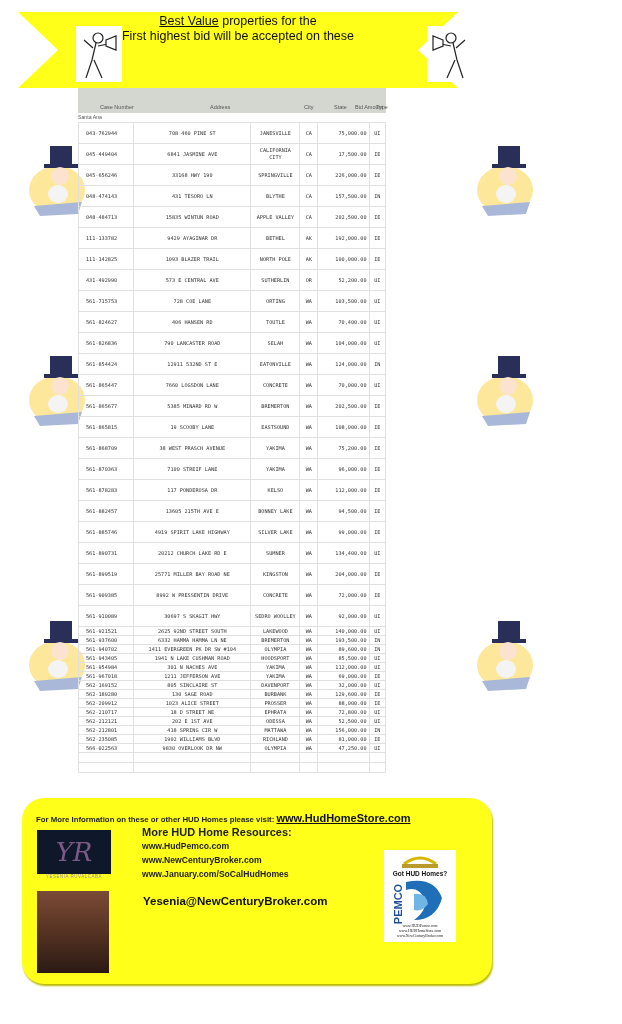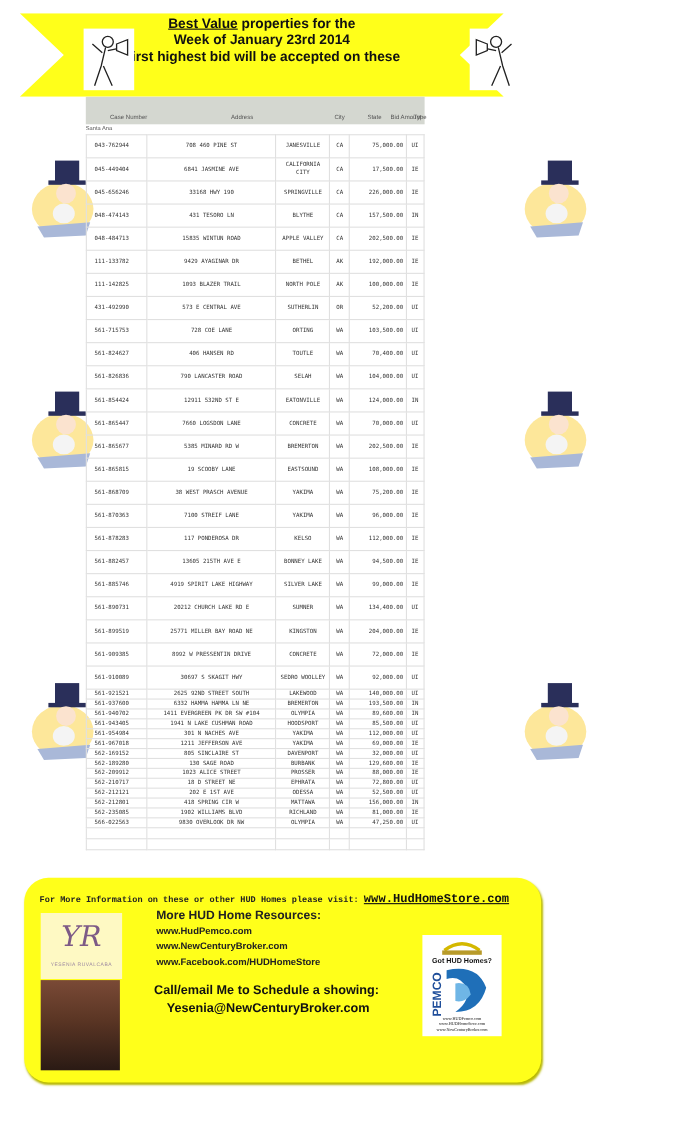--- a/index.html
+++ b/index.html
@@ -1,19 +1,19 @@
 <!DOCTYPE html>
 <html><head>
 <meta charset="utf-8">
 <style>
   * { box-sizing: border-box; margin: 0; padding: 0; }
   body { width: 622px; height: 1024px; background: #ffffff; position: relative; overflow: hidden; font-family: "DejaVu Sans", sans-serif; }
   .banner { position: absolute; left: 18px; top: 12px; width: 440px; height: 76px; }
   .banner svg { position: absolute; left: 0; top: 0; }
-  .banner-text { position: absolute; left: 0; top: 2px; width: 440px; text-align: center; font-family: "Liberation Sans", sans-serif; font-weight: bold; font-size: 12.5px; line-height: 15px; color: #111; }
+  .banner-text { position: absolute; left: 0; top: 2px; width: 440px; text-align: center; font-family: "Liberation Sans", sans-serif; font-weight: normal; font-size: 12.5px; line-height: 15px; color: #111; }
   .banner-text .u { text-decoration: underline; }
   .mascot { position: absolute; width: 46px; height: 56px; background: #fff; }
   .mascot svg { width: 100%; height: 100%; }
   .baby { position: absolute; width: 70px; height: 80px; }
   .baby svg { width: 100%; height: 100%; }
   .table-wrap { position: absolute; left: 78px; top: 88px; width: 308px; }
   .thead { background: #d4d7d0; height: 25px; position: relative; font-family: "Liberation Sans", sans-serif; font-size: 5.5px; color: #555; }
   .thead span { position: absolute; bottom: 3px; }
   .subhdr { font-family: "Liberation Sans", sans-serif; font-size: 5.2px; color: #555; height: 9px; line-height: 9px; padding-left: 0; }
   table { border-collapse: collapse; width: 308px; font-family: "DejaVu Sans Mono", monospace; font-size: 5.2px; color: #333; }
@@ -21,42 +21,41 @@
   td.case { text-align: left; padding-left: 7px; width: 65px; }
   td.addr { width: 134px; }
   td.city { width: 56px; white-space: normal; line-height: 7px; }
   td.state { width: 22px; }
   td.bid { text-align: right; width: 62px; }
   td.type { width: 20px; }
   tr.tall td { height: 21px; }
   tr.short td { height: 8.6px; line-height: 8px; }
   tr.blank td { height: 10px; }
   .footer { position: absolute; left: 22px; top: 798px; width: 470px; height: 112px; background: #ffff1a; border-radius: 22px; box-shadow: 1px 2px 2px #b8b800; }
-  .f-info { position: absolute; top: 14px; left: 14px; width: 450px; font-family: Liberation Mono, monospace; font-weight: bold; font-size: 7.8px; color: #222; }
+  .f-info { position: absolute; top: 14px; left: 14px; width: 450px; font-family: Liberation Sans, sans-serif; font-weight: bold; font-size: 7.8px; color: #222; }
   .f-info a { font-size: 11px; color: #111; text-decoration: underline; }
   .f-res { position: absolute; left: 120px; top: 28px; font-family: "Liberation Sans", sans-serif; font-weight: bold; color: #222; }
   .f-res .h { font-size: 11px; margin-bottom: 1px; }
   .f-res .l { font-size: 8.6px; line-height: 14px; display: block; color: #222; text-decoration: none; }
   .f-call { position: absolute; left: 118px; top: 95px; font-family: "Liberation Sans", sans-serif; font-weight: bold; color: #111; font-size: 11.5px; line-height: 16px; }
-  .logo-yr { position: absolute; left: 15px; top: 32px; width: 74px; height: 60px; background: #fef9c3; text-align: center; }
+  .logo-yr { position: absolute; left: 15px; top: 32px; width: 74px; height: 44px; background: #0f172a; text-align: center; }
   .logo-yr .mono { font-family: "DejaVu Serif", serif; font-style: italic; font-size: 26px; color: #7d5a86; line-height: 44px; }
   .logo-yr .nm { font-family: "Liberation Sans", sans-serif; font-size: 4.5px; color: #9a86a0; letter-spacing: 0.5px; }
   .photo { position: absolute; left: 15px; top: 93px; width: 72px; height: 82px; background: linear-gradient(180deg,#7a4a36 0%,#5a3524 45%,#2a1a14 100%); }
   .pemco { position: absolute; left: 362px; top: 52px; width: 72px; height: 92px; background: #fff; }
 </style>
 </head>
 <body>
 
 <div class="banner">
   <svg width="440" height="76" viewBox="0 0 440 76">
     <polygon points="0,0 440,0 400,38 440,76 0,76 40,38" fill="#ffff1a"></polygon>
   </svg>
   <div class="banner-text">
     <div><span class="u">Best Value</span><span> properties for the</span></div>
-    <div>Week of January 23rd 2014</div>
     <div>First highest bid will be accepted on these</div>
   </div>
 </div>
 <div class="mascot" style="left:76px; top:26px;">
   <svg viewBox="0 0 46 56">
       <g stroke="#222" fill="none" stroke-width="1.2">
         <circle cx="22" cy="12" r="5"></circle>
         <path d="M20 17 L16 34 L10 52 M18 34 L26 52 M17 22 L8 14 M22 20 L32 18"></path>
         <polygon points="30,14 40,10 40,24 30,20" fill="#fff"></polygon>
       </g>
@@ -478,25 +477,24 @@
     <span>For More Information on these or other HUD Homes please visit: </span><a href="#">www.HudHomeStore.com</a>
   </div>
   <div class="logo-yr">
     <div class="mono">YR</div>
     <div class="nm">YESENIA RUVALCABA</div>
   </div>
   <div class="f-res">
     <div class="h">More HUD Home Resources:</div>
     <a href="#" class="l">www.HudPemco.com</a>
     <a href="#" class="l">www.NewCenturyBroker.com</a>
-    <a href="#" class="l">www.Facebook.com/HUDHomeStore</a>
+    <a href="#" class="l">www.January.com/SoCalHudHomes</a>
   </div>
   <div class="photo"></div>
   <div class="f-call">
-    <div>Call/email Me to Schedule a showing:</div>
     <div style="padding-left:3px;text-align:center;">Yesenia@NewCenturyBroker.com</div>
   </div>
   <div class="pemco">
     <svg width="72" height="92" viewBox="0 0 72 92">
       <path d="M20 14 Q36 2 52 14" stroke="#d4b800" stroke-width="3" fill="none"></path>
       <rect x="18" y="14" width="36" height="4" fill="#b89b2a"></rect>
       <path d="M22 32 Q50 26 58 48 Q52 70 30 70 Q44 60 40 48 Q34 36 22 40 Z" fill="#1f6fb8"></path>
       <path d="M30 44 Q42 42 44 54 Q38 62 30 60 Z" fill="#6fb6e6"></path>
     </svg>
     <div style="position:absolute;left:2px;top:20px;width:68px;text-align:center;font-family:'Liberation Sans',sans-serif;font-weight:bold;font-size:6.5px;color:#111;">Got HUD Homes?</div>

